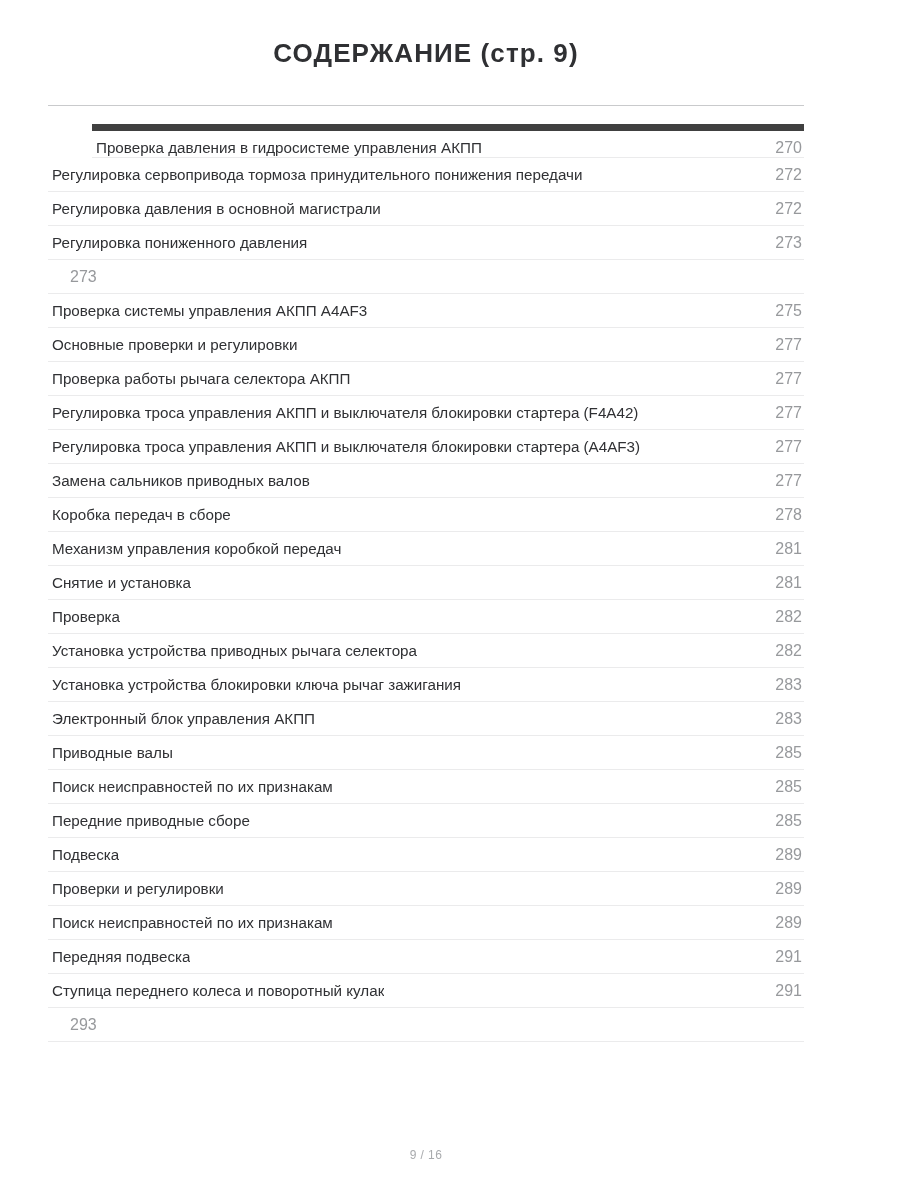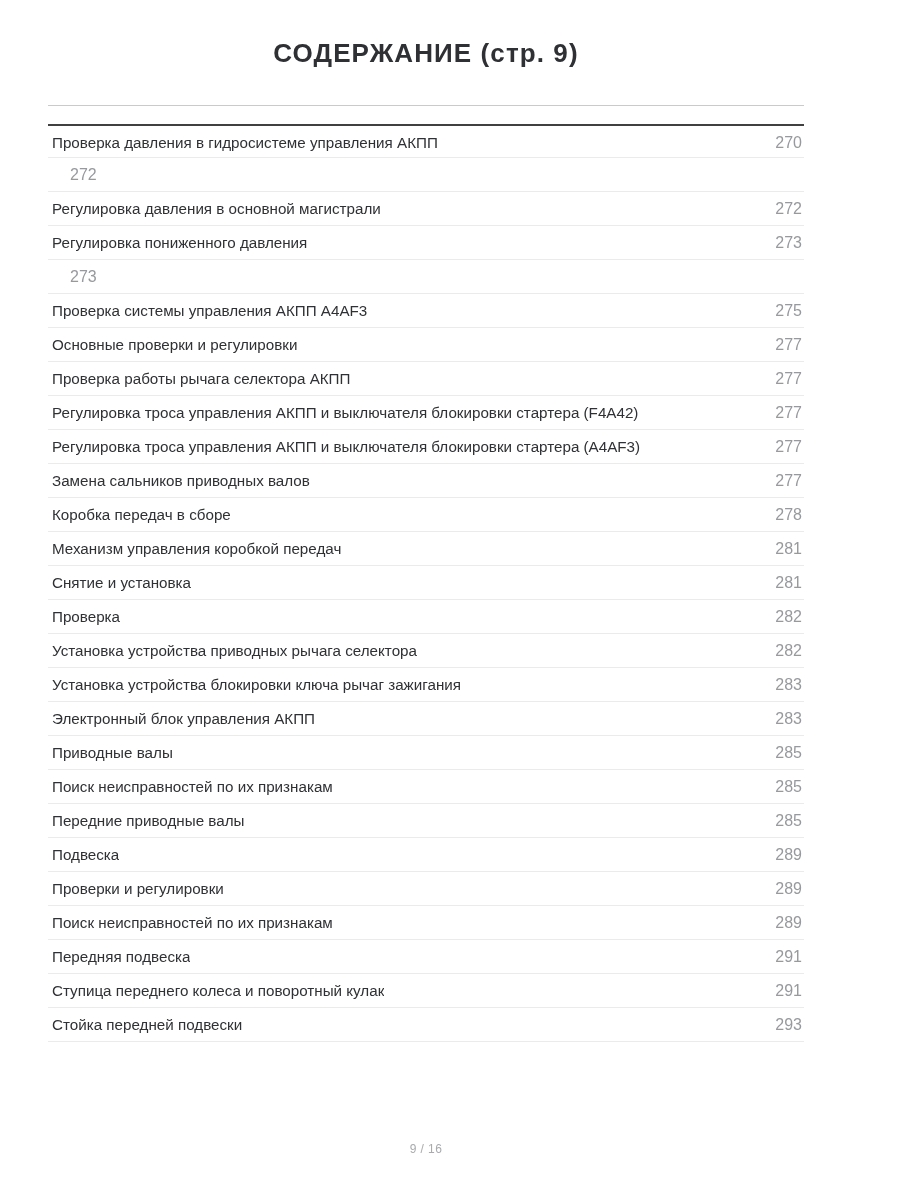--- a/index.html
+++ b/index.html
@@ -52,21 +52,22 @@
     display: flex;
     align-items: baseline;
     justify-content: space-between;
     height: 34px;
     box-sizing: border-box;
     border-bottom: 1px solid #ebebec;
     padding: 0 2px 0 4px;
   }
 
   .toc-row:first-child {
-    border-top: 2px solid #404040;
+    border-top: 7px solid #404040;
+    margin-left: 44px;
   }
 
   .toc-title {
     font-size: 15.2px;
     color: #303134;
     line-height: 34px;
     white-space: nowrap;
     overflow: hidden;
     text-overflow: ellipsis;
     font-family: "Liberation Sans", sans-serif;
@@ -78,21 +79,21 @@
     line-height: 34px;
     margin-left: 18px;
     flex: 0 0 auto;
     font-family: "Liberation Sans", sans-serif;
   }
 
   .page-footer {
     position: absolute;
     left: 0;
     right: 0;
-    bottom: 44px;
+    bottom: 38px;
     text-align: center;
     font-size: 12px;
     color: #a8aaad;
     letter-spacing: 0.4px;
     font-family: "Liberation Sans", sans-serif;
   }
 </style>
 </head>
 <body>
 
@@ -101,20 +102,21 @@
   <h1 class="page-title">СОДЕРЖАНИЕ (стр. 9)</h1>
 
   <div class="title-rule"></div>
 
   <ul class="toc" id="toc-list">
       <li class="toc-row">
         <span class="toc-title">Проверка давления в гидросистеме управления АКПП</span>
         <span class="toc-page">270</span>
       </li>
       <li class="toc-row">
+        <span class="toc-title">Регулировка сервопривода тормоза принудительного понижения передачи</span>
         <span class="toc-page">272</span>
       </li>
       <li class="toc-row">
         <span class="toc-title">Регулировка давления в основной магистрали</span>
         <span class="toc-page">272</span>
       </li>
       <li class="toc-row">
         <span class="toc-title">Регулировка пониженного давления</span>
         <span class="toc-page">273</span>
       </li>
@@ -175,21 +177,21 @@
       </li>
       <li class="toc-row">
         <span class="toc-title">Приводные валы</span>
         <span class="toc-page">285</span>
       </li>
       <li class="toc-row">
         <span class="toc-title">Поиск неисправностей по их признакам</span>
         <span class="toc-page">285</span>
       </li>
       <li class="toc-row">
-        <span class="toc-title">Передние приводные валы</span>
+        <span class="toc-title">Передние приводные сборе</span>
         <span class="toc-page">285</span>
       </li>
       <li class="toc-row">
         <span class="toc-title">Подвеска</span>
         <span class="toc-page">289</span>
       </li>
       <li class="toc-row">
         <span class="toc-title">Проверки и регулировки</span>
         <span class="toc-page">289</span>
       </li>
@@ -199,20 +201,19 @@
       </li>
       <li class="toc-row">
         <span class="toc-title">Передняя подвеска</span>
         <span class="toc-page">291</span>
       </li>
       <li class="toc-row">
         <span class="toc-title">Ступица переднего колеса и поворотный кулак</span>
         <span class="toc-page">291</span>
       </li>
       <li class="toc-row">
-        <span class="toc-title">Стойка передней подвески</span>
         <span class="toc-page">293</span>
       </li>
     </ul>
 
   <div class="page-footer">9 / 16</div>
 
 </div>
 
 </body></html>

